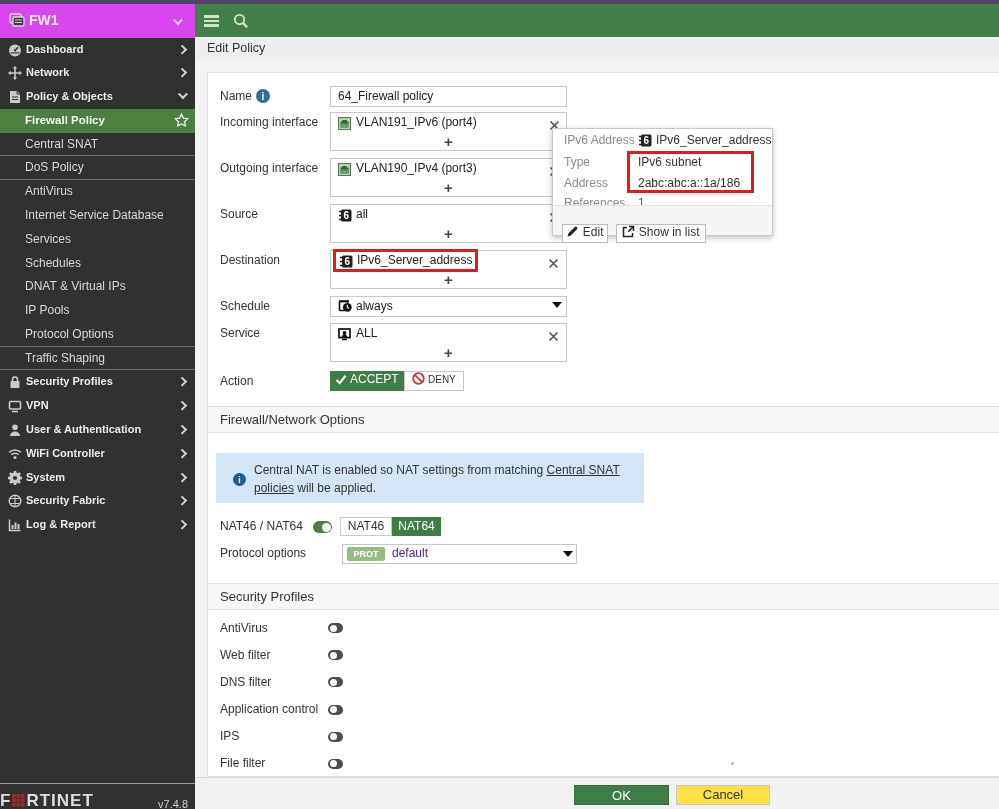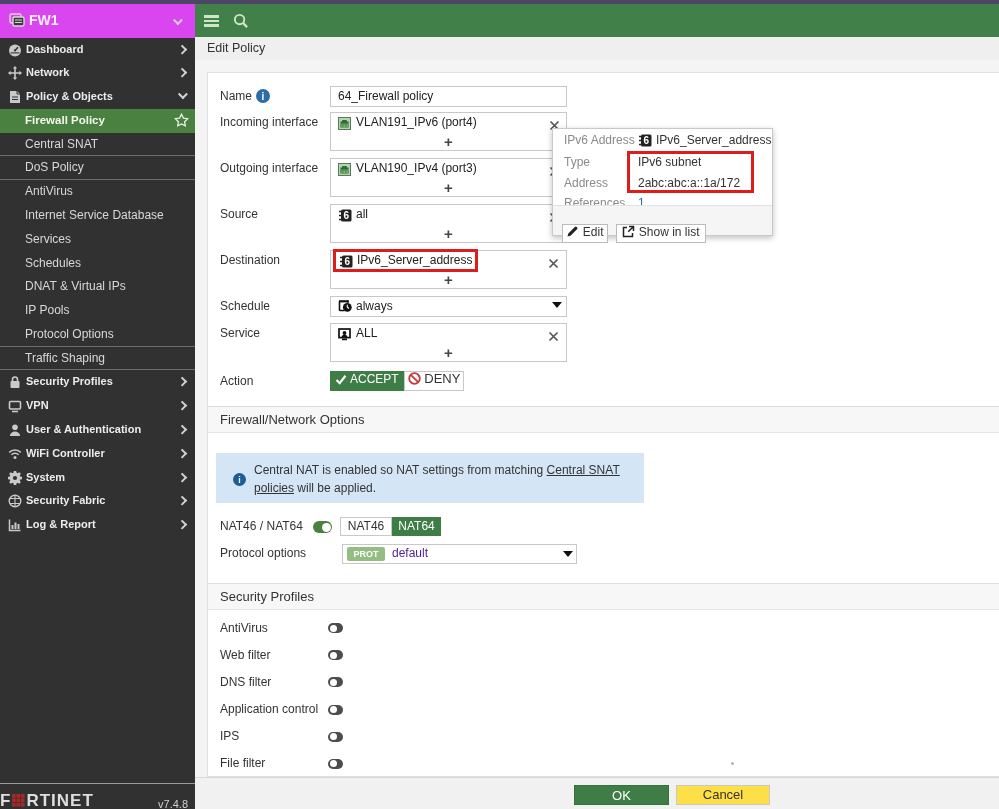--- a/index.html
+++ b/index.html
@@ -317,21 +317,21 @@
       </svg></span>
     <div class="lbl" style="left:356px;top:326px;color:#222;">ALL</div>
     <div class="plus" style="left:330px;top:344px;">+</div>
     <div class="xclose" style="left:548px;top:328px;"><svg width="11" height="11" viewBox="0 0 11 11" style="">
         <path d="M1.5 1.5l8 8M9.5 1.5l-8 8" stroke="#555" stroke-width="1.7"></path>
       </svg></div>
 <div class="lbl" style="left:220px;top:374px;">Action</div>
 <div class="abs" style="left:330px;top:371px;width:74px;height:20px;background:#3e7d46;color:#fff;font-size:12px;line-height:20px;text-align:center;"><svg width="12" height="11" viewBox="0 0 12 11" style="">
         <path d="M1.5 6l3.2 3.2L10.5 1.8" fill="none" stroke="#fff" stroke-width="2.2"></path>
       </svg> <span style="position:relative;top:-2px;">ACCEPT</span></div>
-<div class="abs" style="left:404px;top:371px;width:60px;height:20px;background:#fff;border:1px solid #c8c8c8;color:#333;font-size:13px;line-height:18px;text-align:center;"><svg width="13" height="13" viewBox="0 0 13 13" style="">
+<div class="abs" style="left:404px;top:371px;width:60px;height:20px;background:#fff;border:1px solid #c8c8c8;color:#333;font-size:10px;line-height:18px;text-align:center;"><svg width="13" height="13" viewBox="0 0 13 13" style="">
         <circle cx="6.5" cy="6.5" r="5.3" fill="none" stroke="#c43b3b" stroke-width="1.8"></circle>
         <path d="M2.8 2.9l7.4 7.3" stroke="#c43b3b" stroke-width="1.8"></path>
       </svg> <span style="position:relative;top:-2px;">DENY</span></div>
 <div class="shead" style="top:406px;">Firewall/Network Options</div>
 <div class="abs" style="left:216px;top:453px;width:428px;height:50px;background:#d4e6f6;">
 <span class="abs" style="left:17px;top:19px;"><svg width="13" height="13" viewBox="0 0 13 13" style="">
           <circle cx="6.5" cy="6.5" r="6.5" fill="#1d5d94"></circle>
           <text x="6.5" y="10.01" font-size="9" font-weight="bold" fill="#fff" text-anchor="middle" font-family="Liberation Sans">i</text>
         </svg></span>
 <div class="abs" style="left:38px;top:8px;font-size:12px;color:#333;line-height:18px;white-space:nowrap;">Central NAT is enabled so NAT settings from matching <u>Central SNAT</u><br><u>policies</u> will be applied.</div>
@@ -365,21 +365,21 @@
   <div class="trow tl" style="top:4.0px;left:11px;">IPv6 Address</div>
   <span class="abs" style="left:85px;top:5.0px;"><svg width="14" height="13" viewBox="0 0 14 13" style="">
         <path d="M1 2.5h2M1 6.5h2M1 10.5h2" stroke="#222" stroke-width="1.4"></path>
         <rect x="3" y="0.5" width="10.5" height="12" rx="1.5" fill="#222"></rect>
         <text x="8.3" y="10" font-size="10" font-weight="bold" fill="#fff" text-anchor="middle" font-family="Liberation Sans">6</text>
       </svg></span>
   <div class="trow" style="top:4.0px;left:103px;color:#333;">IPv6_Server_address</div>
   <div class="trow tl" style="top:25.5px;left:11px;">Type</div>
   <div class="trow" style="top:25.5px;left:85px;color:#333;">IPv6 subnet</div>
   <div class="trow tl" style="top:46.5px;left:11px;">Address</div>
-  <div class="trow" style="top:46.5px;left:85px;color:#333;">2abc:abc:a::1a/172</div>
+  <div class="trow" style="top:46.5px;left:85px;color:#333;">2abc:abc:a::1a/186</div>
   <div class="trow tl" style="top:66.5px;left:11px;">References</div>
   <div class="trow" style="top:66.5px;left:85px;color:#2d6ca2;">1</div>
   <div class="tfoot"></div>
   <div class="tbtn" style="left:9px;width:46px;"><svg width="13" height="13" viewBox="0 0 13 13" style="">
         <path d="M1.5 11.5l.8-3 6.5-6.5a1.4 1.4 0 0 1 2 0l.2.2a1.4 1.4 0 0 1 0 2L4.5 10.7z" fill="#222"></path>
       </svg> <span style="position:relative;top:-2px;">Edit</span></div>
   <div class="tbtn" style="left:63px;width:90px;"><svg width="13" height="13" viewBox="0 0 13 13" style="">
         <path d="M5 2.5H1.5v9h9V8" fill="none" stroke="#222" stroke-width="1.5"></path>
         <path d="M7 1.5h4.5V6M11 2L6.2 6.8" fill="none" stroke="#222" stroke-width="1.5"></path>
       </svg> <span style="position:relative;top:-2px;">Show in list</span></div>

